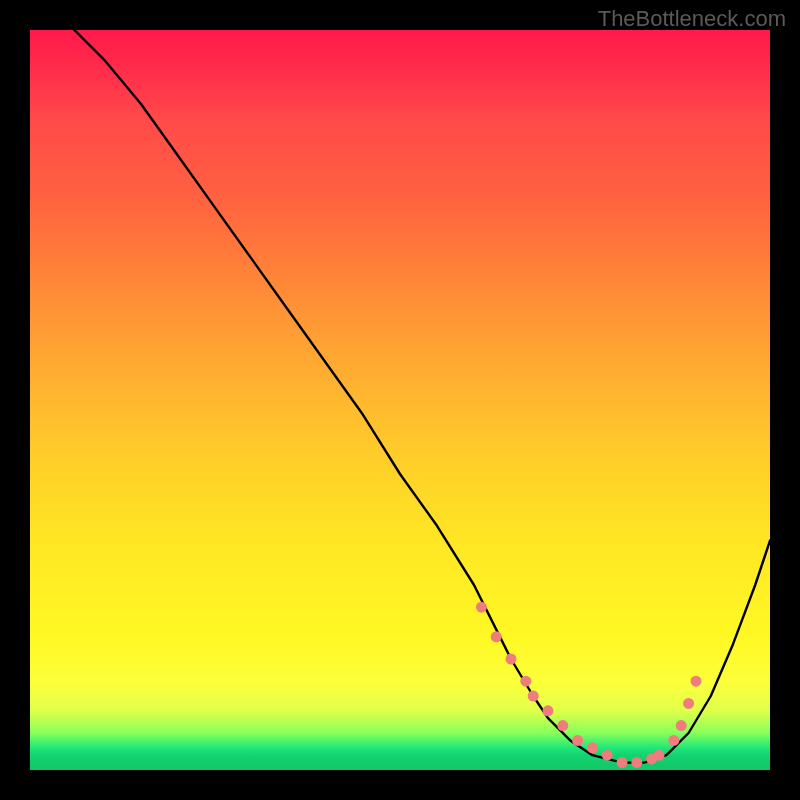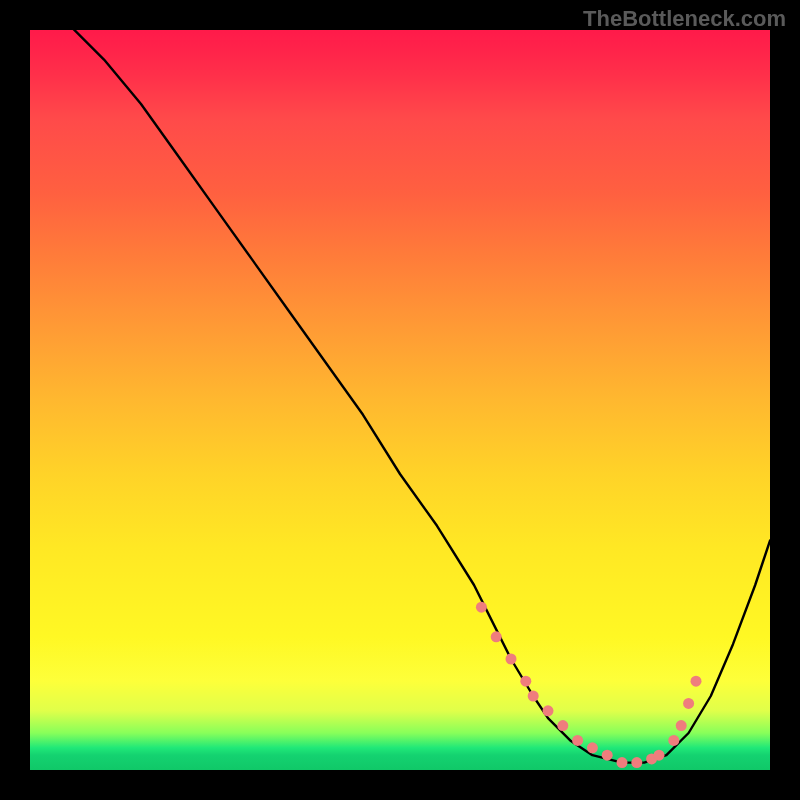--- a/index.html
+++ b/index.html
@@ -10,21 +10,21 @@
     position: relative;
     font-family: Arial, sans-serif;
     overflow: hidden;
   }
   .watermark {
     position: absolute;
     top: 6px;
     right: 14px;
     color: #5a5a5a;
     font-size: 22px;
-    font-weight: bold;
+    font-weight: normal;
     z-index: 10;
   }
   .plot-area {
     position: absolute;
     left: 30px;
     top: 30px;
     width: 740px;
     height: 740px;
     overflow: hidden;
   }

